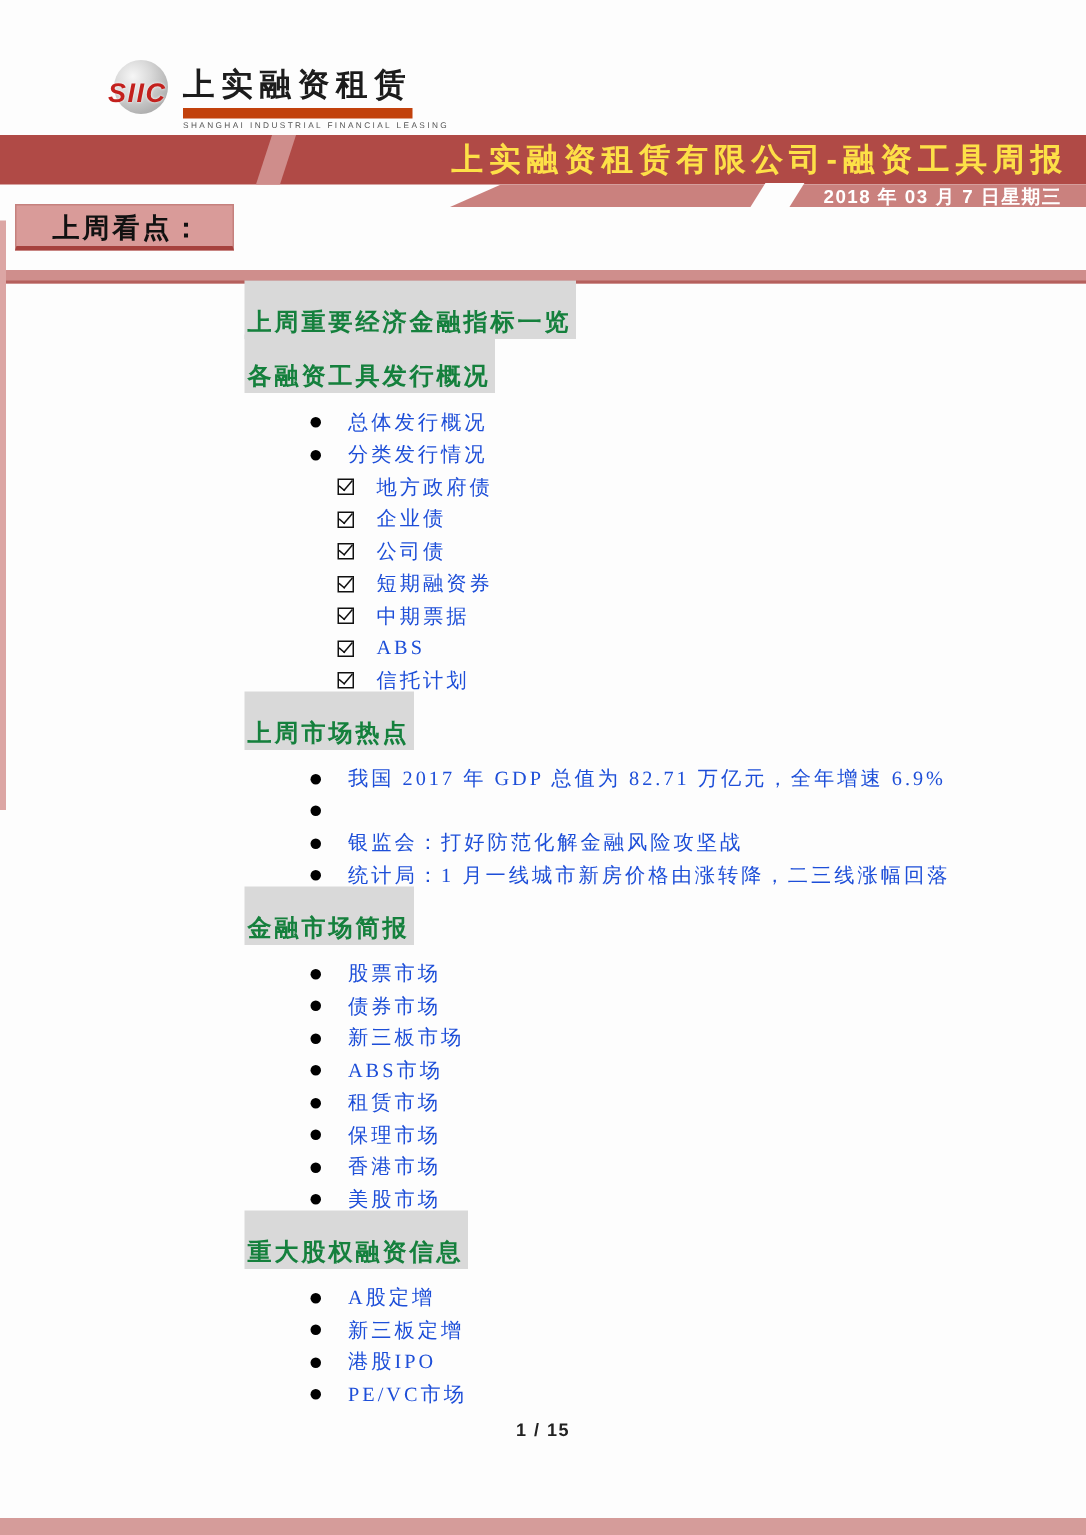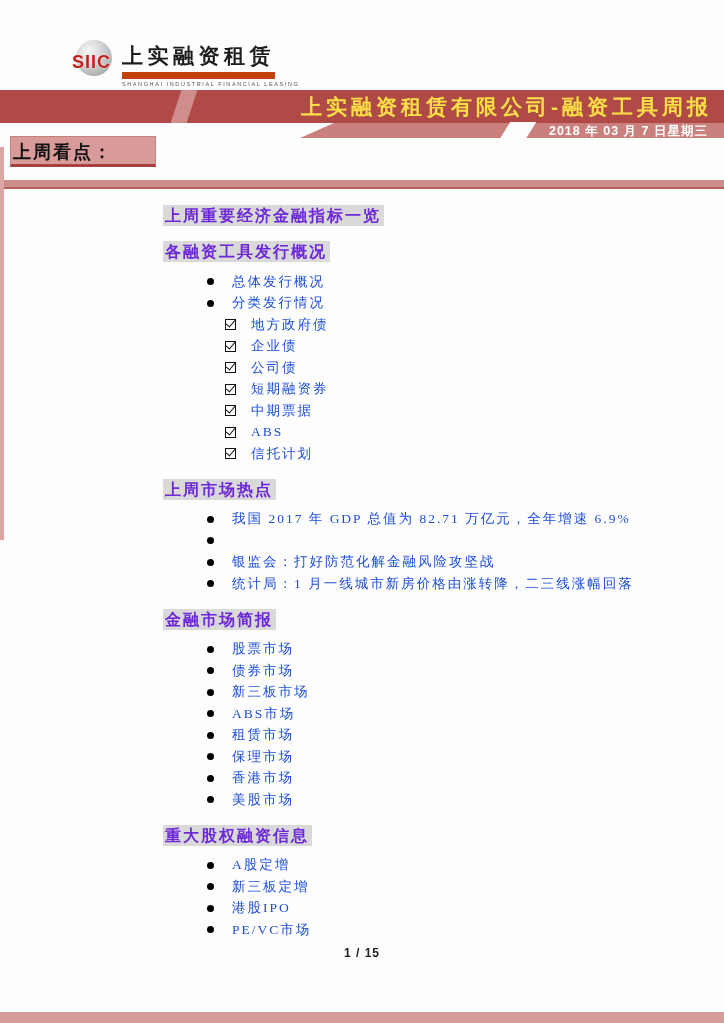--- a/index.html
+++ b/index.html
@@ -9,21 +9,21 @@
     font-family:"Liberation Sans",sans-serif;
   }
   
   .logo{position:absolute;left:72px;top:34px;height:52px;}
   .sphere{
     position:absolute;left:4px;top:6px;width:36px;height:36px;border-radius:50%;
     background:radial-gradient(circle at 35% 30%, #f6f6f6 0%, #d9d9d9 35%, #969696 100%);
   }
   .siic{
     position:absolute;left:0px;top:18px;z-index:2;
-    font-weight:900;font-size:18px;letter-spacing:1px;
+    font-style:italic;font-weight:900;font-size:18px;letter-spacing:1px;
     color:#c3201d;text-shadow:0 0 2px #fff;
     font-family:"Liberation Sans",sans-serif;
   }
   .logo-text{margin-left:50px;padding-top:8px;}
   .logo-cn{
     display:inline-block;font-size:21px;font-weight:900;color:#1c1c1c;
     letter-spacing:4.5px;border-bottom:7px solid #c2410c;padding-bottom:2px;
     font-family:"Liberation Sans",sans-serif;white-space:nowrap;
   }
   .logo-en{
@@ -51,36 +51,36 @@
     transform:skewX(-32deg);
   }
   .date-text{
     position:absolute;right:16px;top:0;height:15px;line-height:16px;
     color:#fff;font-weight:bold;font-size:12.5px;letter-spacing:1px;white-space:nowrap;
   }
   
   .hl-box{
     position:absolute;left:10px;top:136px;width:146px;height:31px;
     background:#d99b99;border:1px solid #c5817e;border-bottom:3px solid #a6413d;
-    line-height:31px;padding-left:2px;box-sizing:border-box;
+    line-height:31px;padding-left:24px;box-sizing:border-box;
     font-size:18px;font-weight:bold;color:#111;letter-spacing:2px;font-family:Liberation Serif, serif;
   }
   .rule{
     position:absolute;left:0;top:180px;width:724px;height:9px;background:#cf8e8c;
     box-shadow:inset 0 -2px 0 #b5605d;
   }
   .left-stripe{position:absolute;left:0;top:147px;width:4px;height:393px;background:#dca6a4;}
   .bottom-bar{position:absolute;left:0;bottom:0;width:724px;height:11px;background:#d59c9a;}
   
   .main{position:absolute;left:163px;top:197px;width:540px;}
   h2.sec{margin:14px 0 8px 0;padding:0;font-size:16px;line-height:22px;}
   h2.sec:first-child{margin-top:8px;}
   h2.sec span{
-    background:#d9d9d9;color:#6d28d9;font-weight:bold;letter-spacing:2px;
-    padding:2px 3px 2px 2px;font-family:"Liberation Sans",sans-serif;
+    background:#d9d9d9;color:#15803d;font-weight:bold;letter-spacing:2px;
+    padding:20px 3px 2px 2px;font-family:"Liberation Sans",sans-serif;
   }
   ul.items{list-style:none;margin:0 0 4px 0;padding:0;}
   ul.items li{
     height:21.5px;display:flex;align-items:center;
     font-family:"Liberation Serif",serif;
     font-size:13.5px;color:#1d4ed8;letter-spacing:2px;white-space:nowrap;
   }
   li.lvl1{padding-left:44px;}
   li.lvl2{padding-left:62px;}
   .dot{flex:0 0 auto;width:7px;height:7px;border-radius:50%;background:#000;margin-right:18px;}

